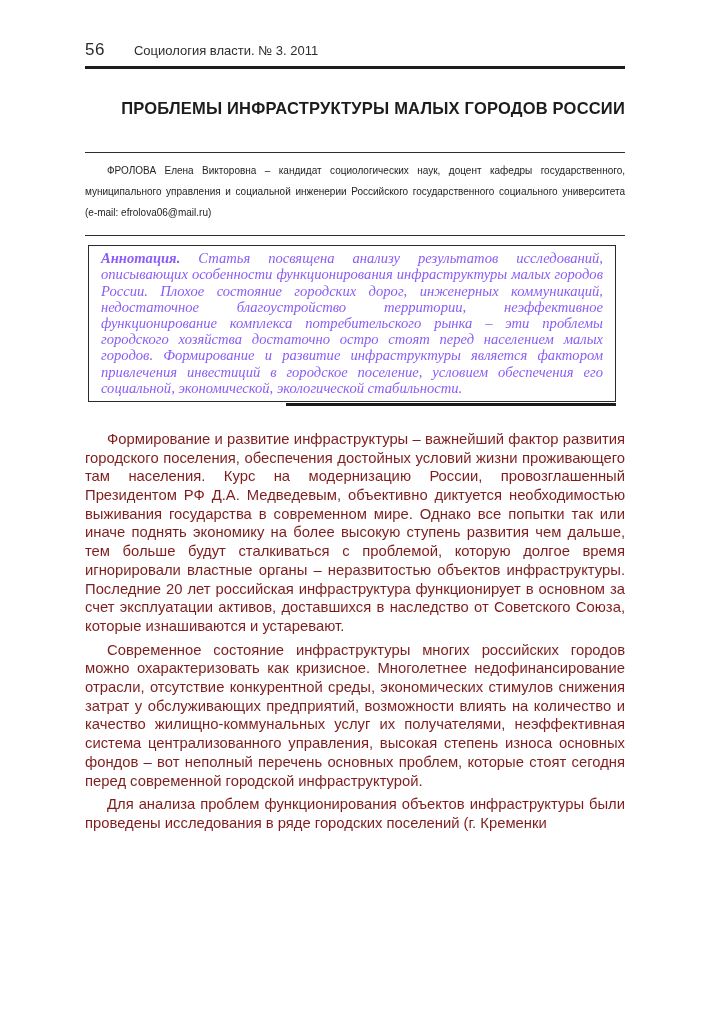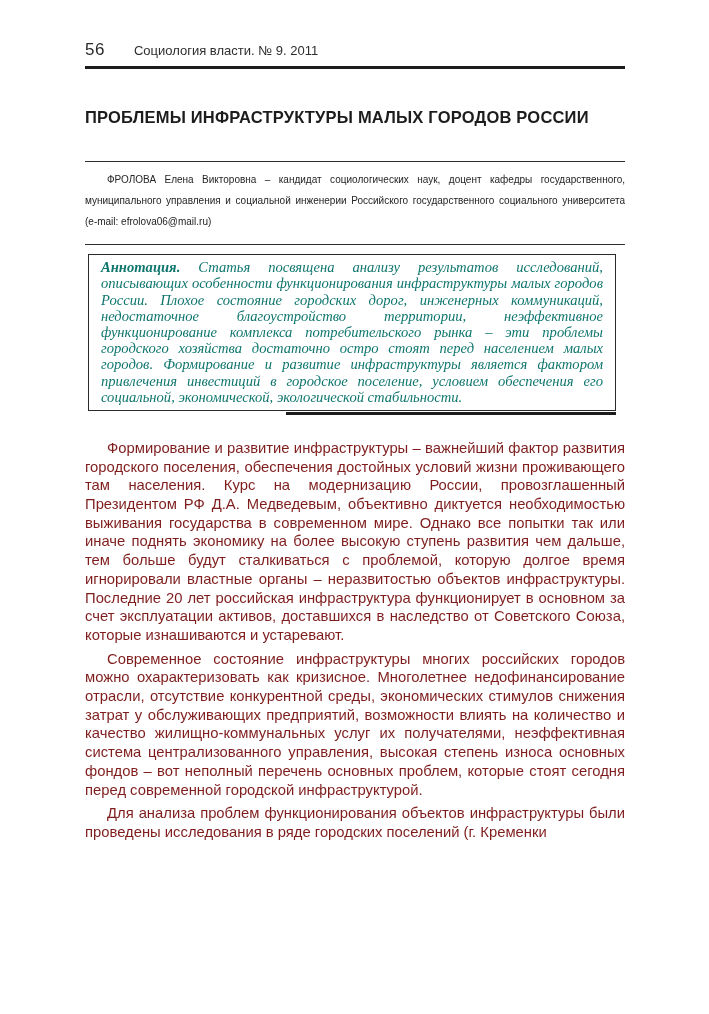--- a/index.html
+++ b/index.html
@@ -54,22 +54,22 @@
   }
   .author-underline {
     margin: 6px 1px 0 auto;
     width: 114px;
     height: 1.4px;
     background: #2a2a2a;
   }
 
   
   .title {
-    margin-top: 39px;
-    text-align: left;
+    margin-top: 30px;
+    text-align: right;
     font-size: 16.5px;
     font-weight: bold;
     color: #1c1c1c;
     letter-spacing: 0.2px;
   }
 
   
   .thin-rule { height: 1.3px; background: #2e2e2e; }
   .rule-above-bio { margin-top: 34px; }
   .bio {
@@ -83,21 +83,21 @@
 
   
   .abstract-box {
     margin: 9px 9px 0 3px;
     border: 1.5px solid #2a2a2a;
     padding: 4px 12px 5px 12px;
     font-family: "Liberation Serif", "DejaVu Serif", serif;
     font-style: italic;
     font-size: 14.6px;
     line-height: 16.2px;
-    color: #0f766e;
+    color: #8b5cf6;
   }
   .abstract-box .abs { text-align: justify; }
   .abstract-box .abs-label { font-weight: bold; }
   .abstract-box .kw { margin-top: 3px; }
   .box-shadow-line {
     margin: 1px 9px 0 auto;
     width: 330px;
     height: 3px;
     background: #1c1c1c;
   }
@@ -114,21 +114,21 @@
   }
 </style>
 </head>
 <body>
 
 <div class="page">
   <div class="content">
 
     <div class="journal-header">
       <span class="page-num">56</span>
-      <span class="journal-name">Социология власти. № 9. 2011</span>
+      <span class="journal-name">Социология власти. № 3. 2011</span>
     </div>
     <div class="header-rule"></div>
 
 
     <h1 class="title">ПРОБЛЕМЫ ИНФРАСТРУКТУРЫ МАЛЫХ ГОРОДОВ РОССИИ</h1>
 
     <div class="thin-rule rule-above-bio"></div>
     <p class="bio">ФРОЛОВА Елена Викторовна – кандидат социологических наук, доцент кафедры государственного, муниципального управления и социальной инженерии Российского государственного социального университета (e-mail: efrolova06@mail.ru)</p>
     <div class="thin-rule"></div>
 

